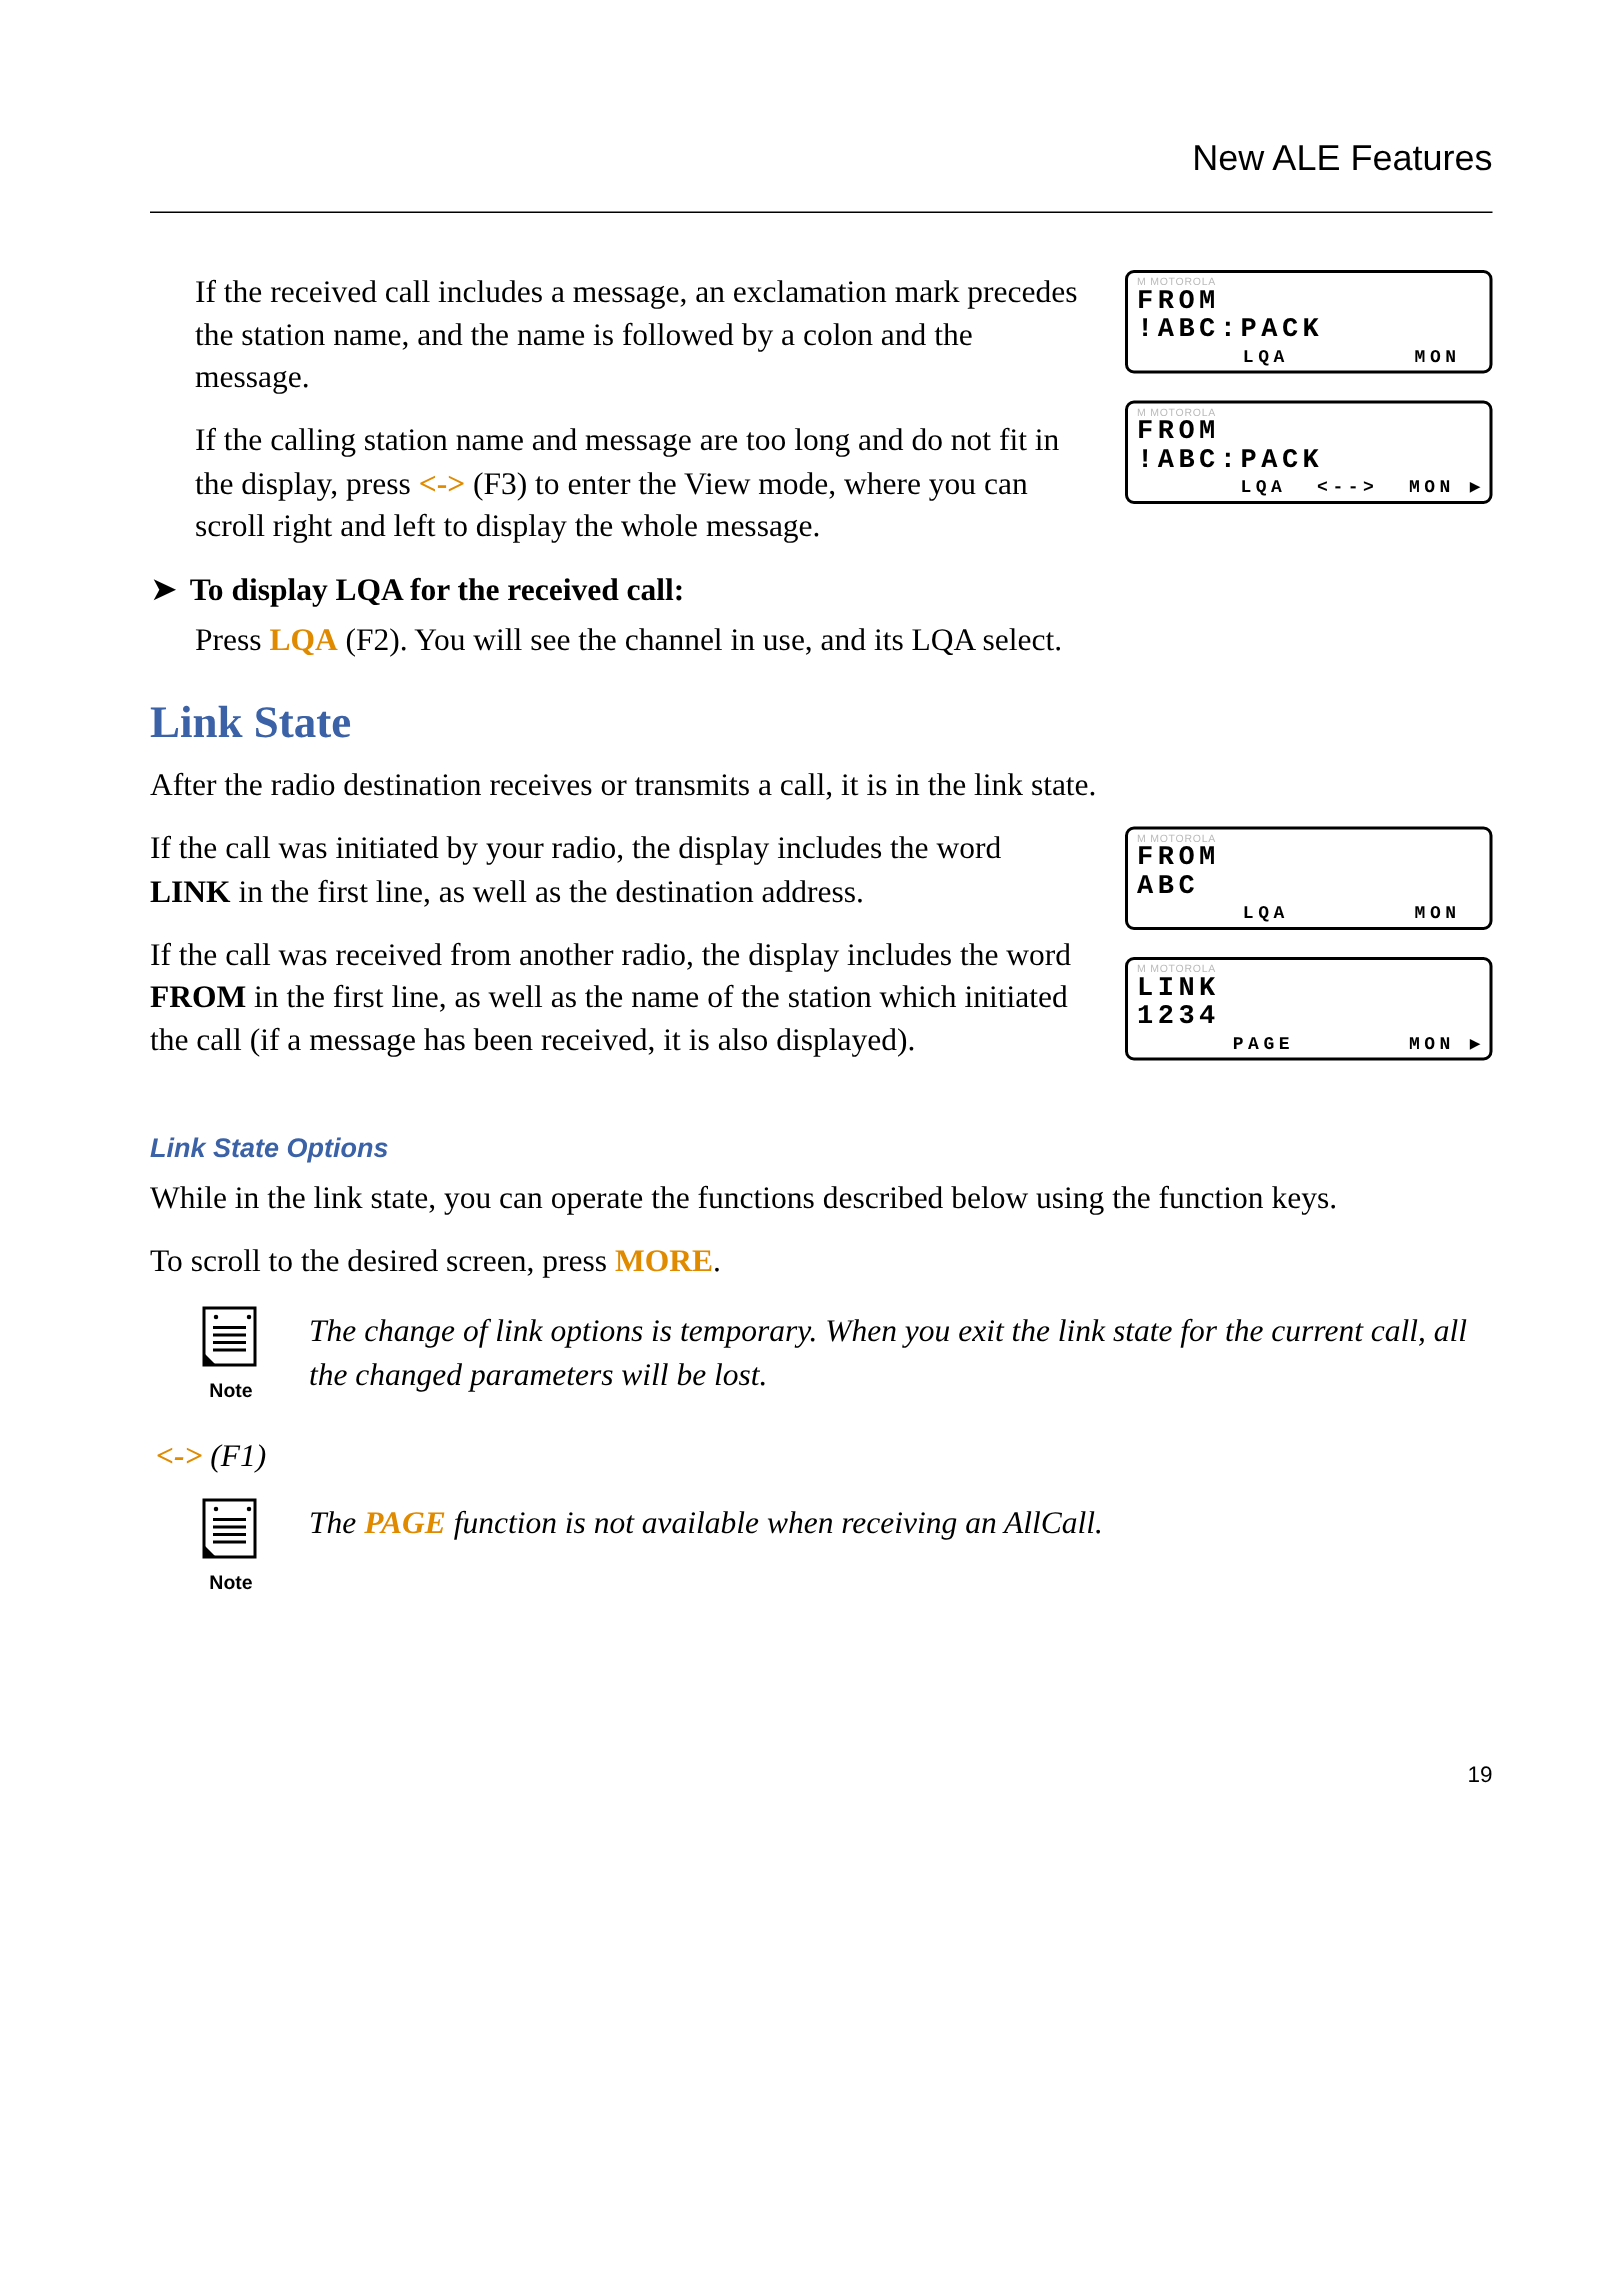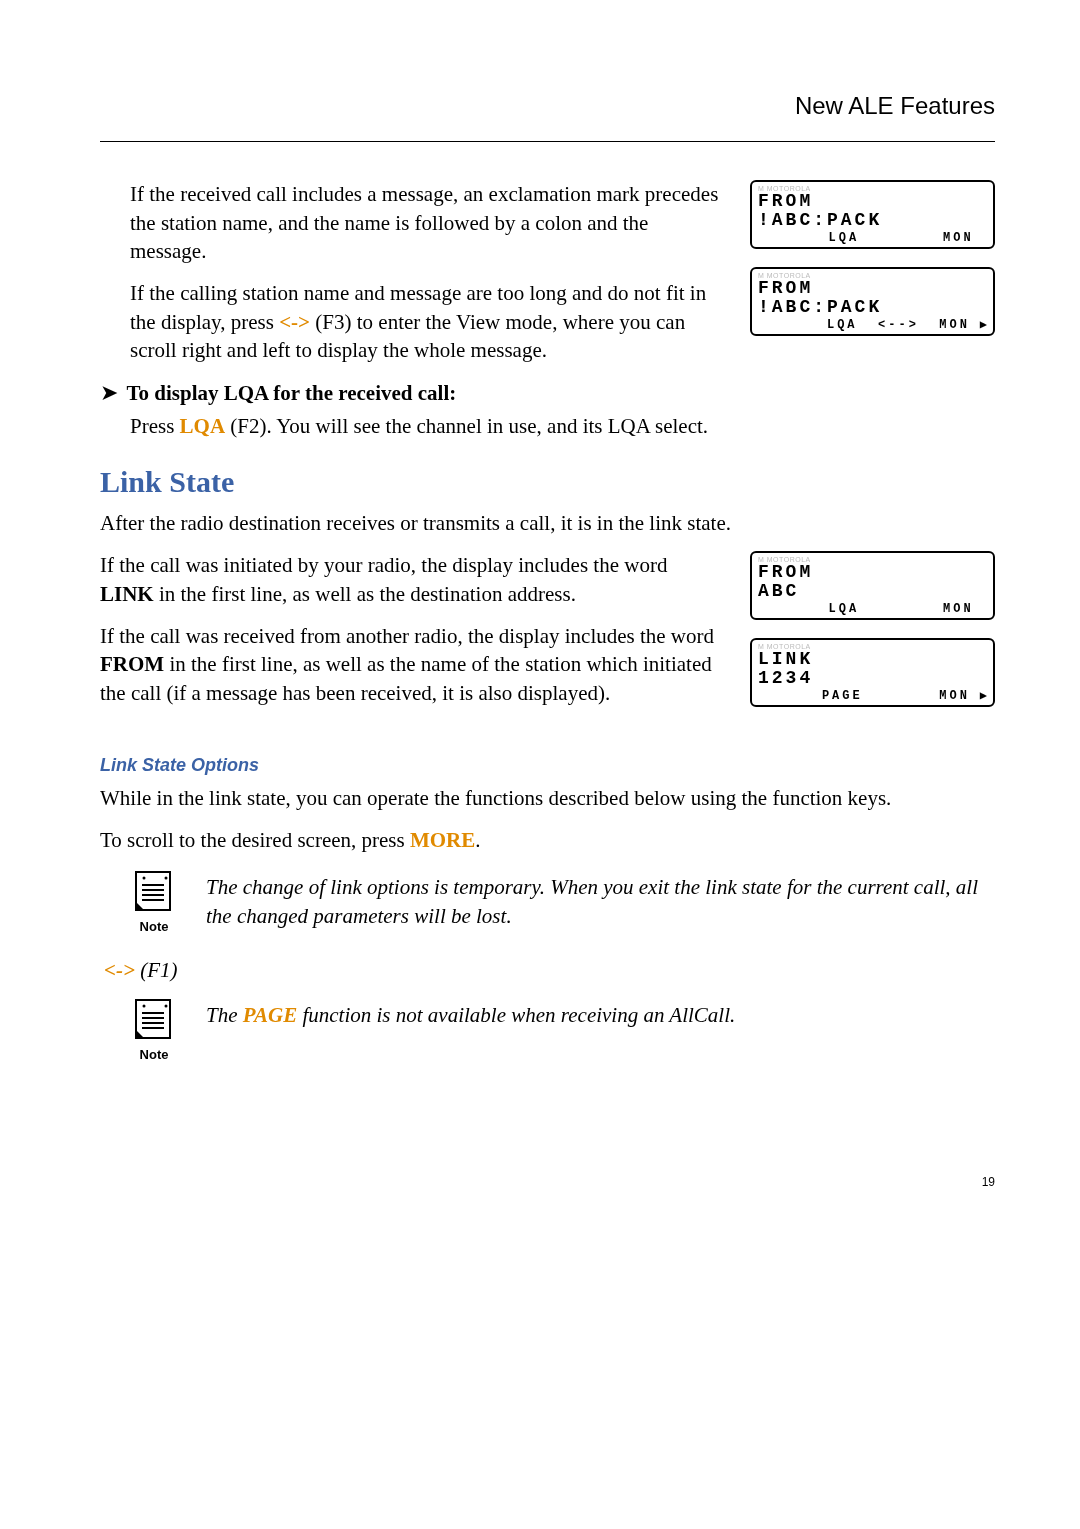--- a/index.html
+++ b/index.html
@@ -135,21 +135,21 @@
   .def-key {
     width: 130px;
     flex-shrink: 0;
     padding-left: 4px;
     font-style: italic;
   }
   .def-val { flex: 1; }
   .page-num {
     text-align: right;
     font-family: Arial, Helvetica, sans-serif;
-    font-size: 12px;
+    font-size: 15px;
     margin-top: 110px;
   }
 </style>
 </head>
 <body>
 
 <div class="header-line">
   <span>New ALE Features</span>
 </div>
 

